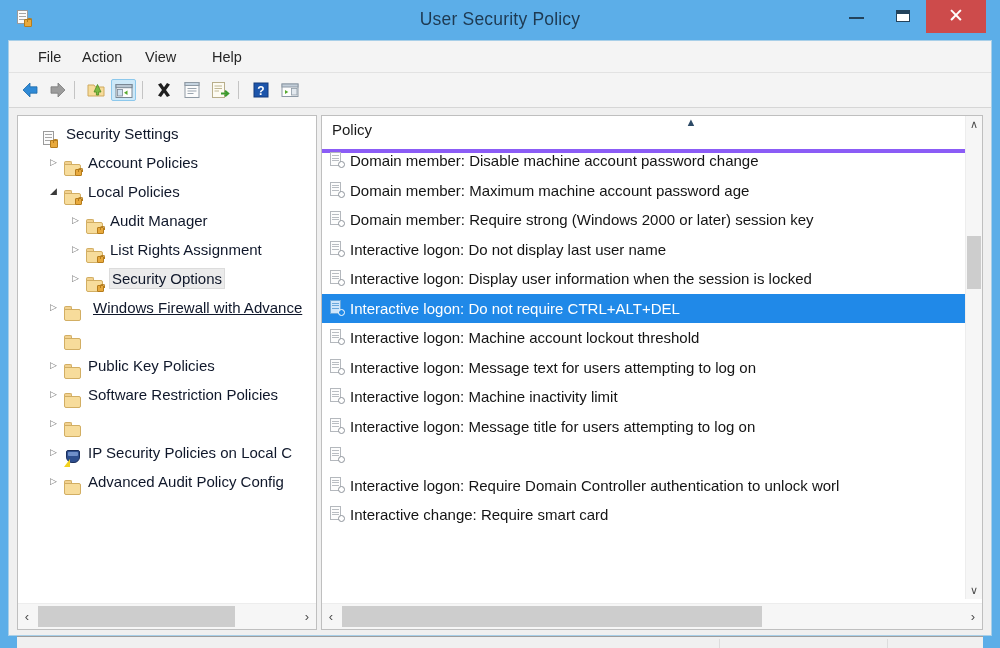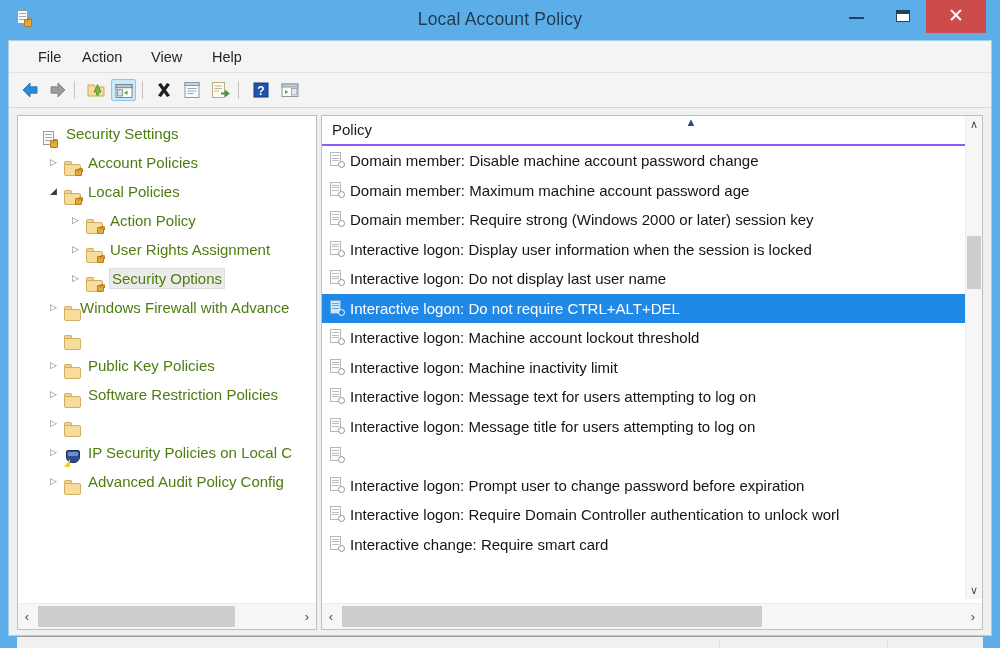--- a/index.html
+++ b/index.html
@@ -192,21 +192,21 @@
   .tree-row .twisty.open { color: #3a3a3a; }
   .tree-row .ticon {
     position: absolute;
     top: 6px;
     width: 18px; height: 17px;
   }
   .tree-row .tlabel {
     position: absolute;
     top: 5px;
     font-size: 15px;
-    color: #4d7c0f;
+    color: #0f172a;
     line-height: 19px;
   }
   .tree-row.selected .tlabel {
     background: #ebebeb;
     outline: 1px solid #dcdcdc;
     padding: 0 2px;
   }
 
   
   .ic-folder {
@@ -319,23 +319,23 @@
     left: 0px; bottom: 0px;
     width: 0; height: 0;
     border-left: 6px solid transparent;
     border-bottom: 8px solid #f2d21f;
   }
 
   
   #list-header {
     position: absolute;
     left: 0; top: 0;
-    width: 660px; height: 30px;
+    width: 660px; height: 37px;
     background: #ffffff;
-    border-bottom: 2px solid #8b5cf6;
+    border-bottom: 4px solid #8b5cf6;
     box-sizing: border-box;
   }
   #list-header .hlabel {
     position: absolute;
     left: 10px; top: 5px;
     font-size: 15px;
     color: #1a1a1a;
   }
   #sort-caret {
     position: absolute;
@@ -493,39 +493,39 @@
   <div id="titlebar">
     <div id="app-icon">
       <div class="ic-doclock" style="top:2px;left:1px;">
         <div class="dbody"></div>
         <div class="dline" style="top:3px;"></div>
         <div class="dline" style="top:6px;"></div>
         <div class="dline" style="top:9px;"></div>
         <div class="dlock"></div>
       </div>
     </div>
-    <div id="title-text">Local Account Policy</div>
+    <div id="title-text">User Security Policy</div>
 
     <div class="winbtn" id="btn-min">
       <div class="min-dash"></div>
     </div>
     <div class="winbtn" id="btn-max">
       <div class="max-square"></div>
     </div>
     <div class="winbtn" id="btn-close">
       <div class="glyph">✕</div>
     </div>
   </div>
 
   <div id="client">
 
     <div id="menubar">
       <div class="menu-item" style="left:22px;">File</div>
       <div class="menu-item" style="left:66px;">Action</div>
-      <div class="menu-item" style="left:135px;">View</div>
+      <div class="menu-item" style="left:129px;">View</div>
       <div class="menu-item" style="left:196px;">Help</div>
     </div>
 
     <div id="toolbar">
 
       <div class="tb-icon" style="left:10px;">
         <svg width="22" height="22" viewBox="0 0 22 22">
           <path d="M11,4 L4,11 L11,18 L11,14.2 L18,14.2 L18,7.8 L11,7.8 Z" fill="#2f8ad6" stroke="#1e6aa8" stroke-width="0.8"></path>
         </svg>
       </div>
@@ -636,53 +636,53 @@
           </div>
           <div class="tree-row">
             <div class="twisty" style="left: 52px;">▷</div>
             <div class="ticon" style="left: 68px;">
               <div class="ic-folder">
                 <div class="ftab"></div>
                 <div class="fbody"></div>
                 <div class="flock"></div>
               </div>
             </div>
-            <div class="tlabel" style="left: 92px;">Action Policy</div>
+            <div class="tlabel" style="left: 92px;">Audit Manager</div>
           </div>
           <div class="tree-row">
             <div class="twisty" style="left: 52px;">▷</div>
             <div class="ticon" style="left: 68px;">
               <div class="ic-folder">
                 <div class="ftab"></div>
                 <div class="fbody"></div>
                 <div class="flock"></div>
               </div>
             </div>
-            <div class="tlabel" style="left: 92px;">User Rights Assignment</div>
+            <div class="tlabel" style="left: 92px;">List Rights Assignment</div>
           </div>
           <div class="tree-row selected">
             <div class="twisty" style="left: 52px;">▷</div>
             <div class="ticon" style="left: 68px;">
               <div class="ic-folder">
                 <div class="ftab"></div>
                 <div class="fbody"></div>
                 <div class="flock"></div>
               </div>
             </div>
             <div class="tlabel" style="left: 92px;">Security Options</div>
           </div>
           <div class="tree-row">
             <div class="twisty" style="left: 30px;">▷</div>
             <div class="ticon" style="left: 46px;">
               <div class="ic-folder plain">
                 <div class="ftab"></div>
                 <div class="fbody"></div>
               </div>
             </div>
-            <div class="tlabel" style="left: 62px;">Windows Firewall with Advance</div>
+            <div class="tlabel" style="left: 75px; text-decoration: underline;">Windows Firewall with Advance</div>
           </div>
           <div class="tree-row">
             <div class="ticon" style="left: 46px;">
               <div class="ic-folder plain">
                 <div class="ftab"></div>
                 <div class="fbody"></div>
               </div>
             </div>
           </div>
           <div class="tree-row">
@@ -790,34 +790,34 @@
           <div class="list-row">
             <div class="licon">
               <div class="ic-policy">
                 <div class="pbody"></div>
                 <div class="pline" style="top:3px;"></div>
                 <div class="pline" style="top:5.5px;"></div>
                 <div class="pline" style="top:8px;"></div>
                 <div class="pmag"></div>
               </div>
             </div>
+            <div class="llabel">Interactive logon: Do not display last user name</div>
+          </div>
+          <div class="list-row">
+            <div class="licon">
+              <div class="ic-policy">
+                <div class="pbody"></div>
+                <div class="pline" style="top:3px;"></div>
+                <div class="pline" style="top:5.5px;"></div>
+                <div class="pline" style="top:8px;"></div>
+                <div class="pmag"></div>
+              </div>
+            </div>
             <div class="llabel">Interactive logon: Display user information when the session is locked</div>
           </div>
-          <div class="list-row">
-            <div class="licon">
-              <div class="ic-policy">
-                <div class="pbody"></div>
-                <div class="pline" style="top:3px;"></div>
-                <div class="pline" style="top:5.5px;"></div>
-                <div class="pline" style="top:8px;"></div>
-                <div class="pmag"></div>
-              </div>
-            </div>
-            <div class="llabel">Interactive logon: Do not display last user name</div>
-          </div>
           <div class="list-row sel">
             <div class="licon">
               <div class="ic-policy">
                 <div class="pbody"></div>
                 <div class="pline" style="top:3px;"></div>
                 <div class="pline" style="top:5.5px;"></div>
                 <div class="pline" style="top:8px;"></div>
                 <div class="pmag"></div>
               </div>
             </div>
@@ -838,68 +838,56 @@
           <div class="list-row">
             <div class="licon">
               <div class="ic-policy">
                 <div class="pbody"></div>
                 <div class="pline" style="top:3px;"></div>
                 <div class="pline" style="top:5.5px;"></div>
                 <div class="pline" style="top:8px;"></div>
                 <div class="pmag"></div>
               </div>
             </div>
+            <div class="llabel">Interactive logon: Message text for users attempting to log on</div>
+          </div>
+          <div class="list-row">
+            <div class="licon">
+              <div class="ic-policy">
+                <div class="pbody"></div>
+                <div class="pline" style="top:3px;"></div>
+                <div class="pline" style="top:5.5px;"></div>
+                <div class="pline" style="top:8px;"></div>
+                <div class="pmag"></div>
+              </div>
+            </div>
             <div class="llabel">Interactive logon: Machine inactivity limit</div>
           </div>
           <div class="list-row">
             <div class="licon">
               <div class="ic-policy">
                 <div class="pbody"></div>
                 <div class="pline" style="top:3px;"></div>
                 <div class="pline" style="top:5.5px;"></div>
                 <div class="pline" style="top:8px;"></div>
                 <div class="pmag"></div>
               </div>
             </div>
-            <div class="llabel">Interactive logon: Message text for users attempting to log on</div>
-          </div>
-          <div class="list-row">
-            <div class="licon">
-              <div class="ic-policy">
-                <div class="pbody"></div>
-                <div class="pline" style="top:3px;"></div>
-                <div class="pline" style="top:5.5px;"></div>
-                <div class="pline" style="top:8px;"></div>
-                <div class="pmag"></div>
-              </div>
-            </div>
             <div class="llabel">Interactive logon: Message title for users attempting to log on</div>
           </div>
           <div class="list-row">
             <div class="licon">
               <div class="ic-policy">
                 <div class="pbody"></div>
                 <div class="pline" style="top:3px;"></div>
                 <div class="pline" style="top:5.5px;"></div>
                 <div class="pline" style="top:8px;"></div>
                 <div class="pmag"></div>
               </div>
             </div>
-          </div>
-          <div class="list-row">
-            <div class="licon">
-              <div class="ic-policy">
-                <div class="pbody"></div>
-                <div class="pline" style="top:3px;"></div>
-                <div class="pline" style="top:5.5px;"></div>
-                <div class="pline" style="top:8px;"></div>
-                <div class="pmag"></div>
-              </div>
-            </div>
-            <div class="llabel">Interactive logon: Prompt user to change password before expiration</div>
           </div>
           <div class="list-row">
             <div class="licon">
               <div class="ic-policy">
                 <div class="pbody"></div>
                 <div class="pline" style="top:3px;"></div>
                 <div class="pline" style="top:5.5px;"></div>
                 <div class="pline" style="top:8px;"></div>
                 <div class="pmag"></div>
               </div>

